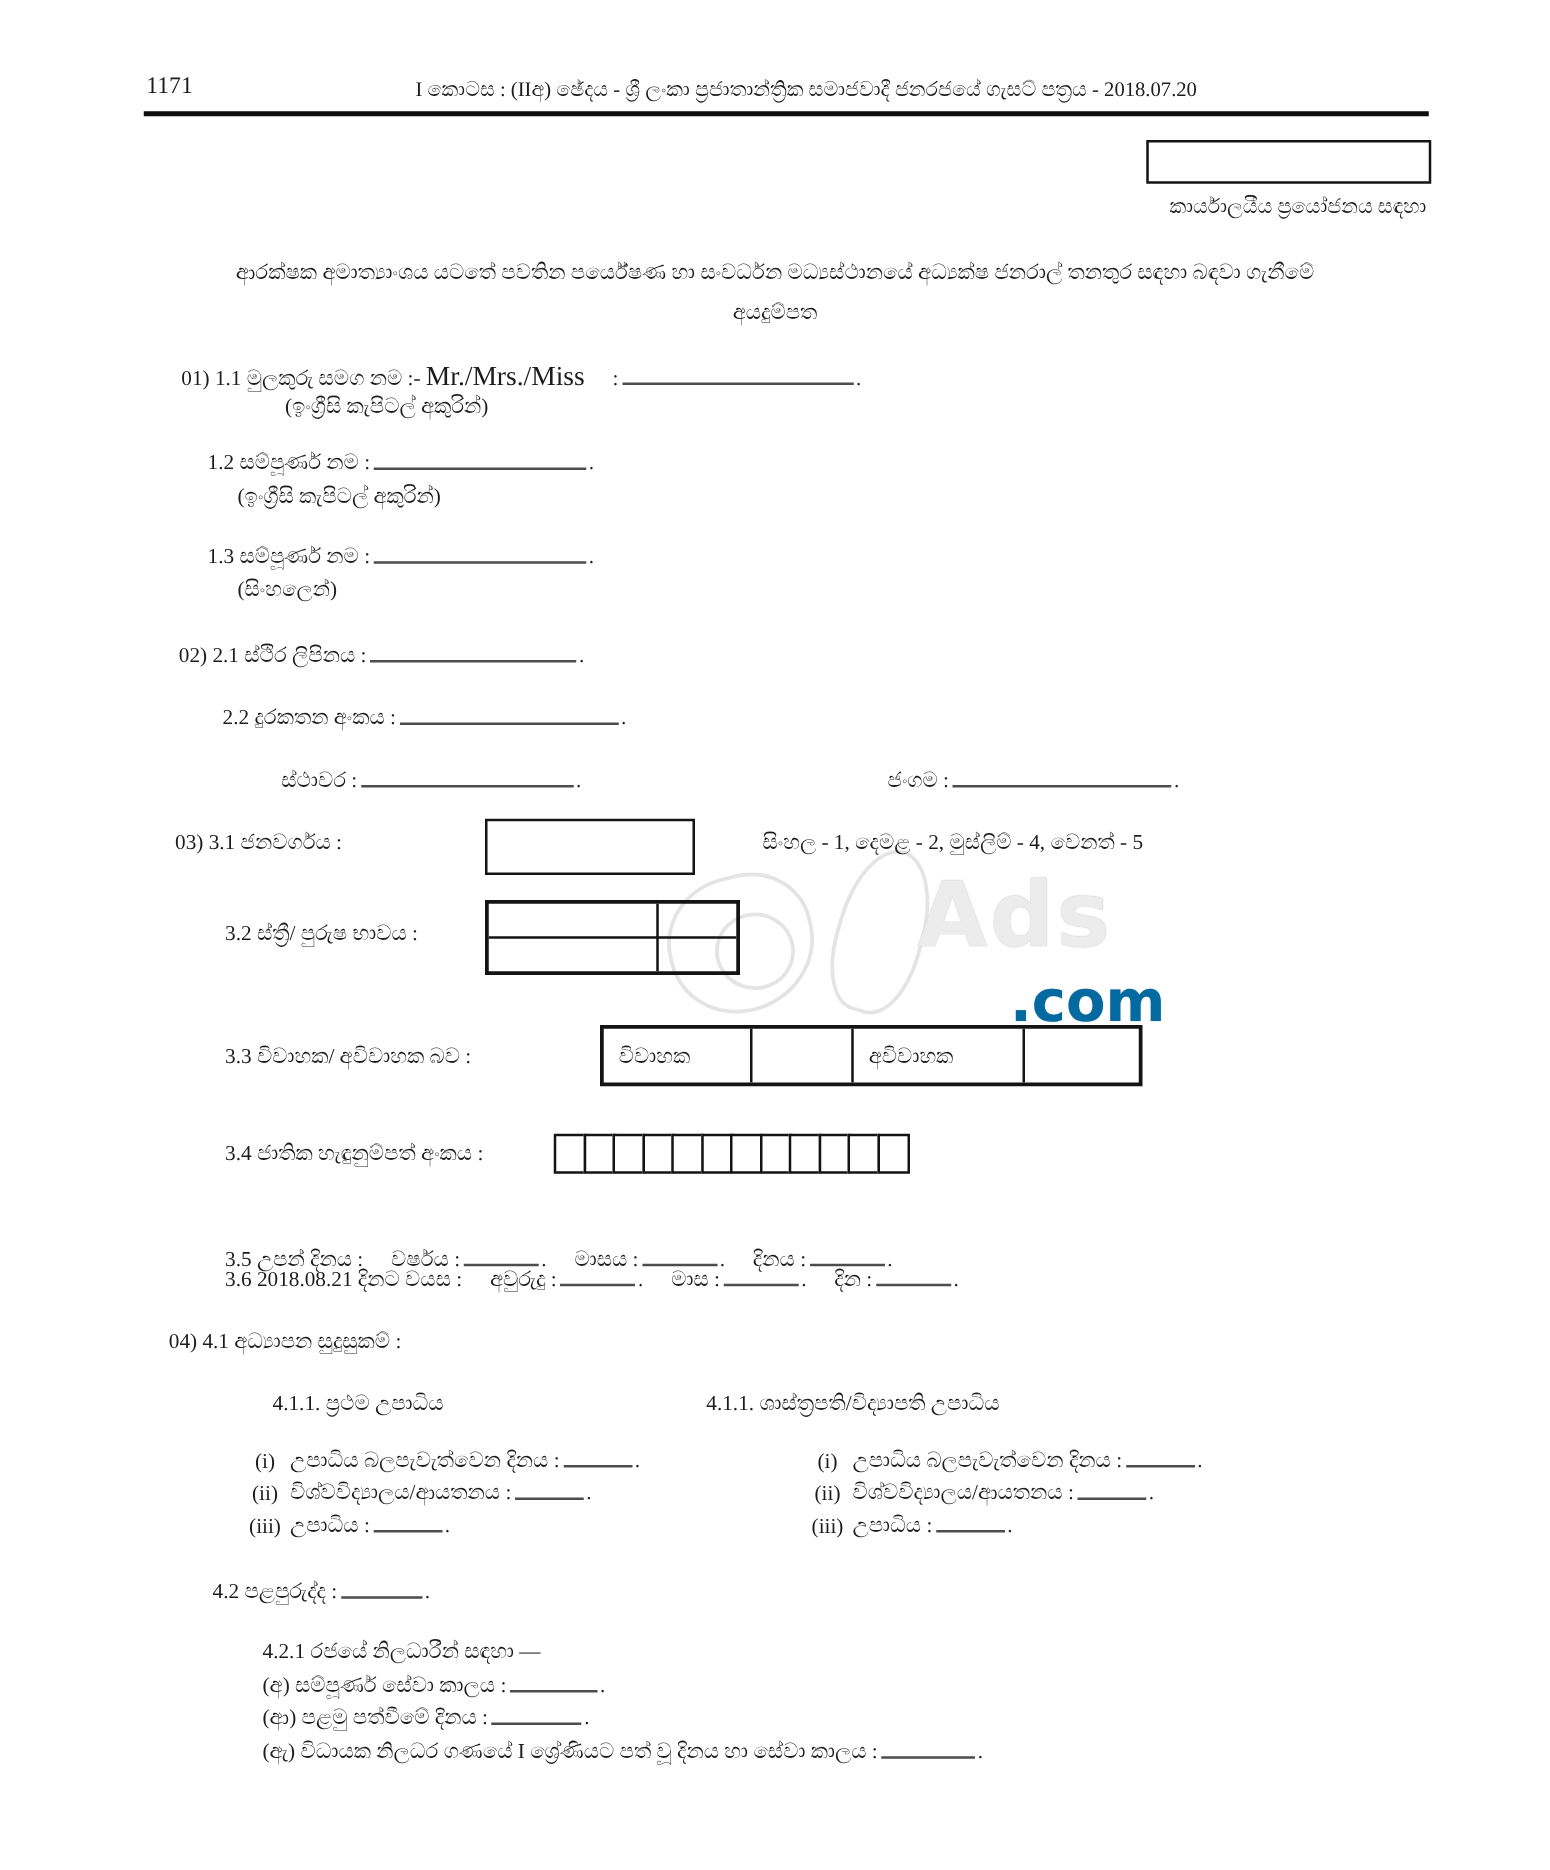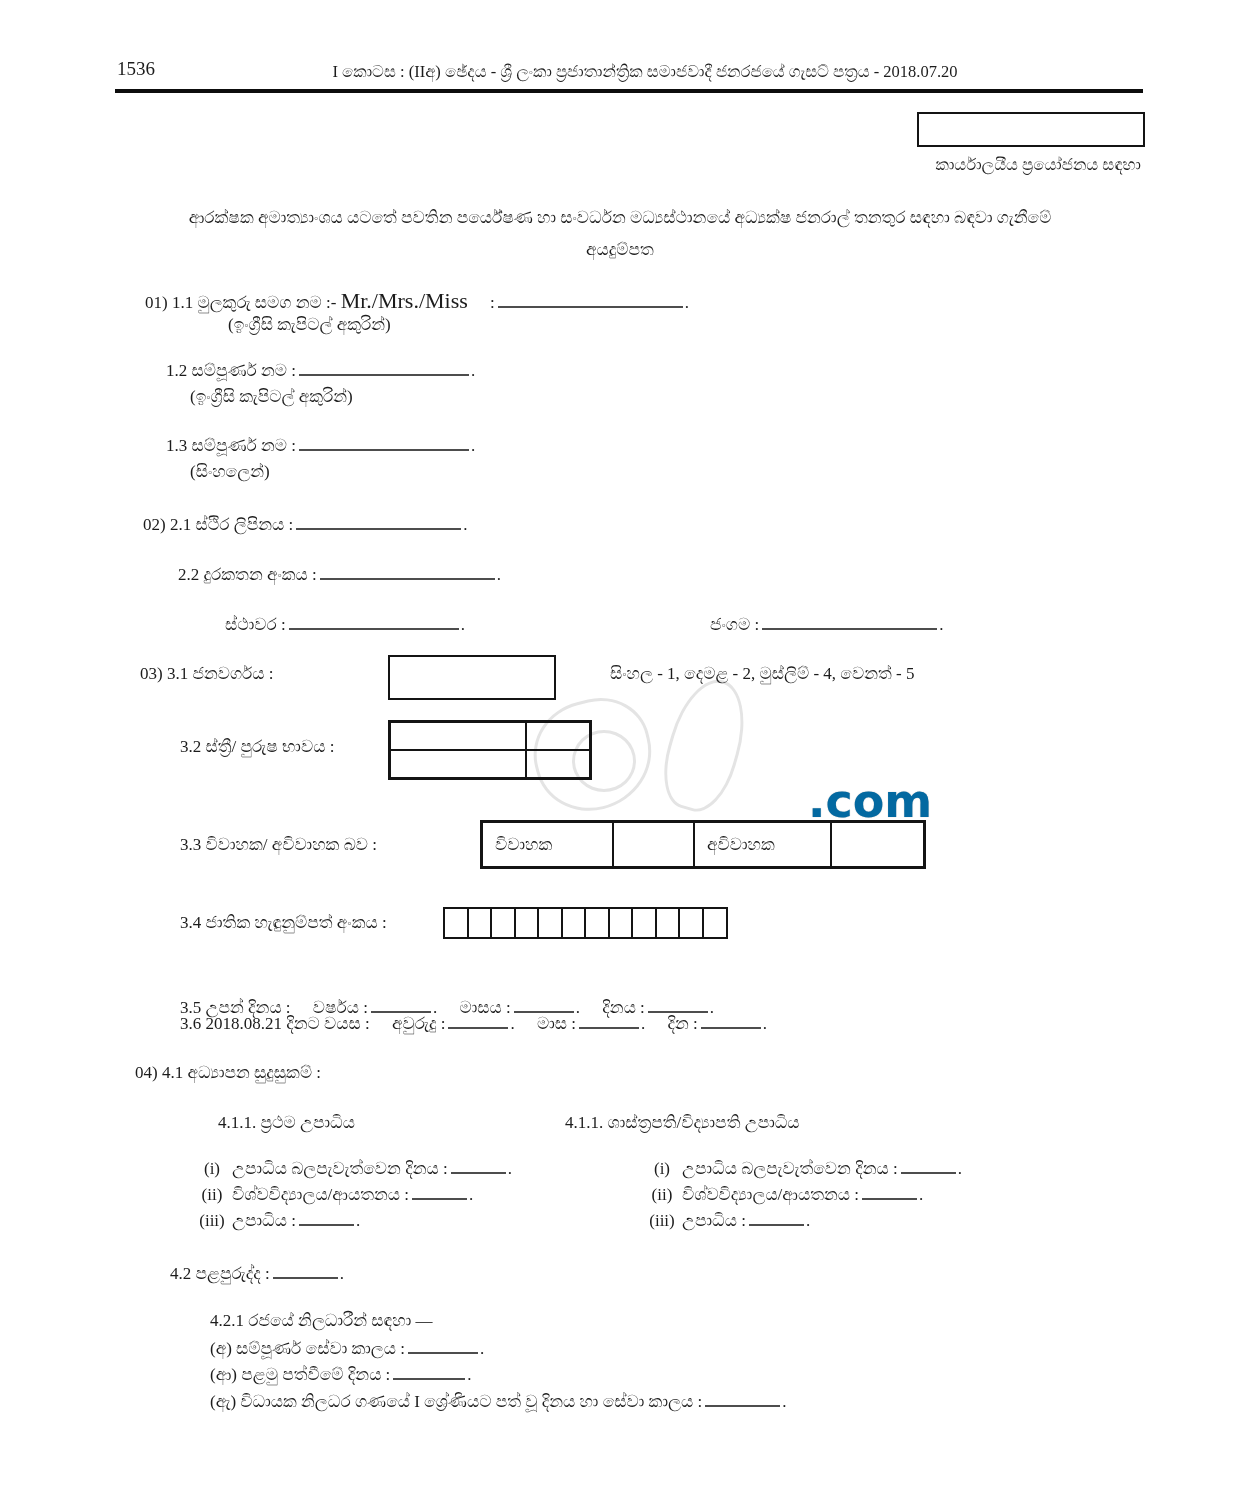--- a/index.html
+++ b/index.html
@@ -40,21 +40,21 @@
   .wm .sw3{position:absolute;left:142px;top:-4px;width:64px;height:128px;
            border:3px solid #e4e4e4;border-radius:60% 60% 50% 50%;transform:rotate(16deg);}
   .wm .ads{position:absolute;left:206px;top:8px;font-size:72px;font-weight:bold;
            letter-spacing:2px;color:#ececec;text-shadow:0 0 1px #cfcfcf, 0 0 1px #cfcfcf;}
   .wm .com{position:absolute;left:280px;top:92px;font-size:46px;font-weight:bold;
            color:#0369a1;text-shadow:0 0 1px #cfcfcf, 0 0 1px #cfcfcf;}
 </style>
 </head>
 <body>
 
-<div class="abs" style="left:117px;top:58px;font-size:19px;">1536</div>
+<div class="abs" style="left:117px;top:58px;font-size:19px;">1171</div>
 <div class="abs center" style="left:170px;right:120px;top:62px;font-size:16.5px;">I කොටස : (IIඅ) ඡේදය - ශ්‍රී ලංකා ප්‍රජාතාන්ත්‍රික සමාජවාදී ජනරජයේ ගැසට් පත්‍රය - 2018.07.20</div>
 <div class="rule" style="left:115px;top:89px;width:1028px;height:4px;"></div>
 
 <div class="box" style="left:917px;top:112px;width:224px;height:31px;"></div>
 <div class="abs" style="right:99px;top:155px;font-size:16.5px;">කාර්යාලයීය ප්‍රයෝජනය සඳහා</div>
 
 <div class="abs center" style="left:80px;right:80px;top:208px;">ආරක්ෂක අමාත්‍යාංශය යටතේ පවතින පර්යේෂණ හා සංවර්ධන මධ්‍යස්ථානයේ අධ්‍යක්ෂ ජනරාල් තනතුර සඳහා බඳවා ගැනීමේ</div>
 <div class="abs center" style="left:80px;right:80px;top:240px;">අයදුම්පත</div>
 
 <div class="abs" style="left:145px;top:288px;">
@@ -92,21 +92,21 @@
 <div class="abs" style="left:610px;top:664px;">සිංහල - 1,  දෙමළ - 2,   මුස්ලිම් - 4,  වෙනත් - 5</div>
 
 <div class="abs" style="left:180px;top:737px;">3.2 ස්ත්‍රී/ පුරුෂ භාවය :</div>
 <div class="tbl32">
   <div class="v"></div>
   <div class="h"></div>
 </div>
 
 <div class="abs" style="left:180px;top:835px;">3.3 විවාහක/ අවිවාහක බව :</div>
 <div class="tbl33">
-  <div class="c" style="width:131px;">
+  <div class="c" style="width:119px;">
       <span>විවාහක</span>
     </div>
   <div class="c" style="width:81px;"></div>
   <div class="c" style="width:137px;">
       <span>අවිවාහක</span>
     </div>
   <div class="c" style="width:91px;"></div>
 </div>
 
 <div class="abs" style="left:180px;top:913px;text-align:right;">3.4 ජාතික හැඳුනුම්පත් අංකය :</div>
@@ -174,14 +174,15 @@
   <span>(ආ) පළමු පත්වීමේ දිනය :</span><span class="line w72"></span><span>.</span>
 </div>
 <div class="abs" style="left:210px;top:1391px;">
   <span>(ඇ) විධායක නිලධර ගණයේ I ශ්‍රේණියට පත් වූ දිනය හා සේවා කාලය :</span><span class="line w75"></span><span>.</span>
 </div>
 
 <div class="wm">
   <div class="sw1"></div>
   <div class="sw2"></div>
   <div class="sw3"></div>
+  <div class="ads">Ads</div>
   <div class="com">.com</div>
 </div>
 
 </body></html>

